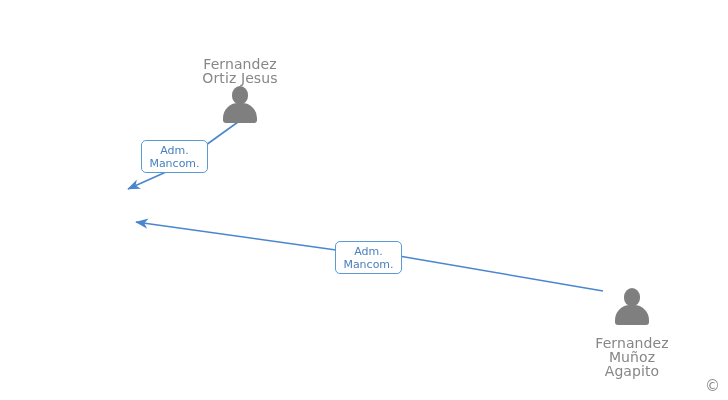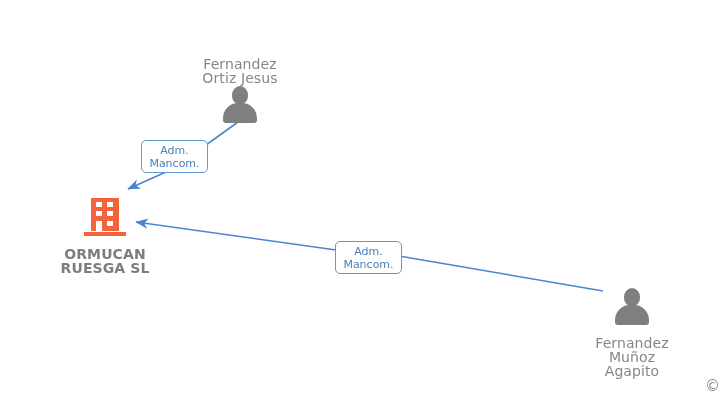--- a/index.html
+++ b/index.html
@@ -174,34 +174,20 @@
 
   <div class="node" style="left:178px; top:46px; width:124px;">
     <div class="node-label">Fernandez
 Ortiz Jesus</div>
     <div class="person-icon">
       <div class="head"></div>
       <div class="body"></div>
     </div>
   </div>
 
-  <div class="node" style="left:43px; top:198px; width:124px;">
-    <div class="building-icon">
-      <div class="tower"></div>
-      <div class="win" style="left:12px; top:4px;"></div>
-      <div class="win" style="left:23px; top:4px;"></div>
-      <div class="win" style="left:12px; top:13px;"></div>
-      <div class="win" style="left:23px; top:13px;"></div>
-      <div class="win" style="left:23px; top:23px;"></div>
-      <div class="door"></div>
-      <div class="plinth"></div>
-    </div>
-    <div class="node-label company">ORMUCAN
-RUESGA SL</div>
-  </div>
 
   <div class="node" style="left:570px; top:287px; width:124px;">
     <div class="person-icon">
       <div class="head"></div>
       <div class="body"></div>
     </div>
     <div class="node-label">Fernandez
 Muñoz
 Agapito</div>
   </div>

